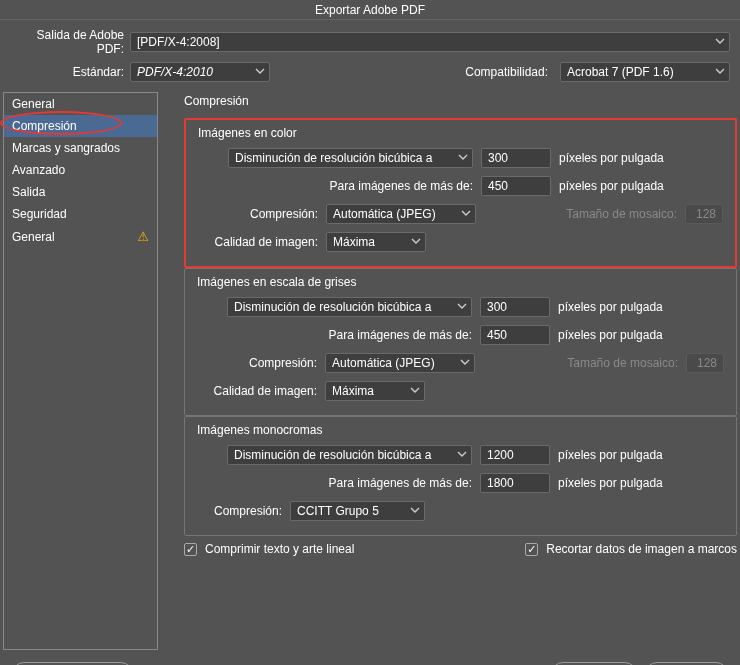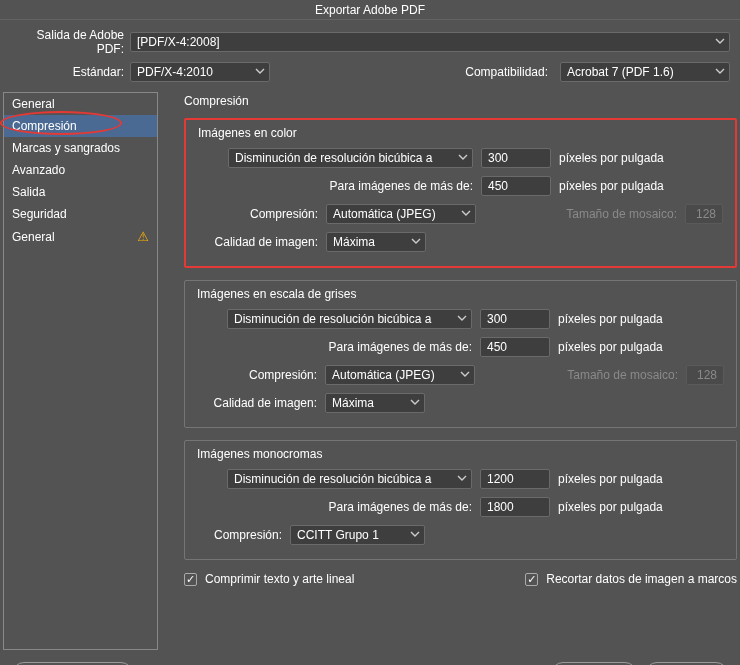--- a/index.html
+++ b/index.html
@@ -27,21 +27,21 @@
   .input-txt{background:var(--input-bg);border:1px solid #6a6a6a;border-radius:2px;padding:2px 6px;min-width:60px;display:inline-flex;align-items:center;}
   
   .split{display:flex;height:570px;padding:6px 3px;gap:26px;}
   .sidebar{width:155px;border:1px solid #888;background:var(--bg);position:relative;}
   .sidebar .item{padding:4px 8px;display:flex;justify-content:space-between;align-items:center;cursor:default;}
   .sidebar .item.sel{background:#4a6a93;}
   .warn{color:#ffb300;font-size:13px;}
   
   .content{flex:1;min-width:0;}
   .sec-title{margin:2px 0 10px 0;font-weight:normal;}
-  .group{border:1px solid var(--line);border-radius:2px;padding:12px 12px 14px 12px;margin-bottom:12px;position:relative;}
+  .group{border:1px solid var(--line);border-radius:2px;padding:12px 12px 14px 12px;position:relative;}
   .group.hl{border:2px solid var(--red);}
   .group .gtitle{margin:-6px 0 8px 0;}
   .row{display:flex;align-items:center;gap:8px;margin-bottom:8px;}
   .row .rlab{text-align:right;flex:0 0 auto;}
   .dimtxt{color:var(--dim);}
   .dimbox{background:#4a4a4a;border:1px solid #5a5a5a;border-radius:2px;padding:2px 6px;color:var(--dim);min-width:38px;text-align:right;}
   
   .footer{display:flex;align-items:center;padding:0 12px;height:36px;gap:8px;}
   .btn{background:var(--bg);border:1px solid #9a9a9a;border-radius:14px;padding:4px 18px;cursor:default;}
   .spacer{flex:1;}
@@ -59,21 +59,21 @@
   <div class="lab" style="width:120px;">Salida de Adobe PDF:</div>
   <div class="select" style="flex:1;">
     <span>[PDF/X-4:2008]</span>
     <span class="chev"><svg width="10" height="10">
           <path d="M1 3 L5 7 L9 3" stroke="#ccc" fill="none" stroke-width="1.4"></path>
         </svg></span>
   </div>
 </div>
 <div class="toprow" style="margin-top:2px;">
   <div class="lab" style="width:120px;">Estándar:</div>
-  <div class="select" style="width:140px;">
+  <div class="select" style="width:140px;font-style:italic;">
     <span>PDF/X-4:2010</span>
     <span class="chev"><svg width="10" height="10">
           <path d="M1 3 L5 7 L9 3" stroke="#ccc" fill="none" stroke-width="1.4"></path>
         </svg></span>
   </div>
   <div class="spacer"></div>
   <div class="lab">Compatibilidad:</div>
   <div class="select" style="width:170px;margin-left:6px;">
     <span>Acrobat 7 (PDF 1.6)</span>
     <span class="chev"><svg width="10" height="10">
@@ -219,21 +219,21 @@
       <div class="row">
         <div class="rlab" style="width:275px;">Para imágenes de más de:</div>
         <div class="input-txt" style="width:70px;">
             <span>1800</span>
           </div>
         <span>píxeles por pulgada</span>
       </div>
       <div class="row" style="margin-bottom:0;">
         <div class="rlab" style="width:85px;">Compresión:</div>
         <div class="select" style="width:135px;">
-          <span>CCITT Grupo 1</span>
+          <span>CCITT Grupo 5</span>
           <span class="chev"><svg width="10" height="10">
                 <path d="M1 3 L5 7 L9 3" stroke="#ccc" fill="none" stroke-width="1.4"></path>
               </svg></span>
         </div>
       </div>
     </div>
 
     <div class="row" style="margin-top:6px;">
       <span class="cb ck"></span>
       <span>Comprimir texto y arte lineal</span>

